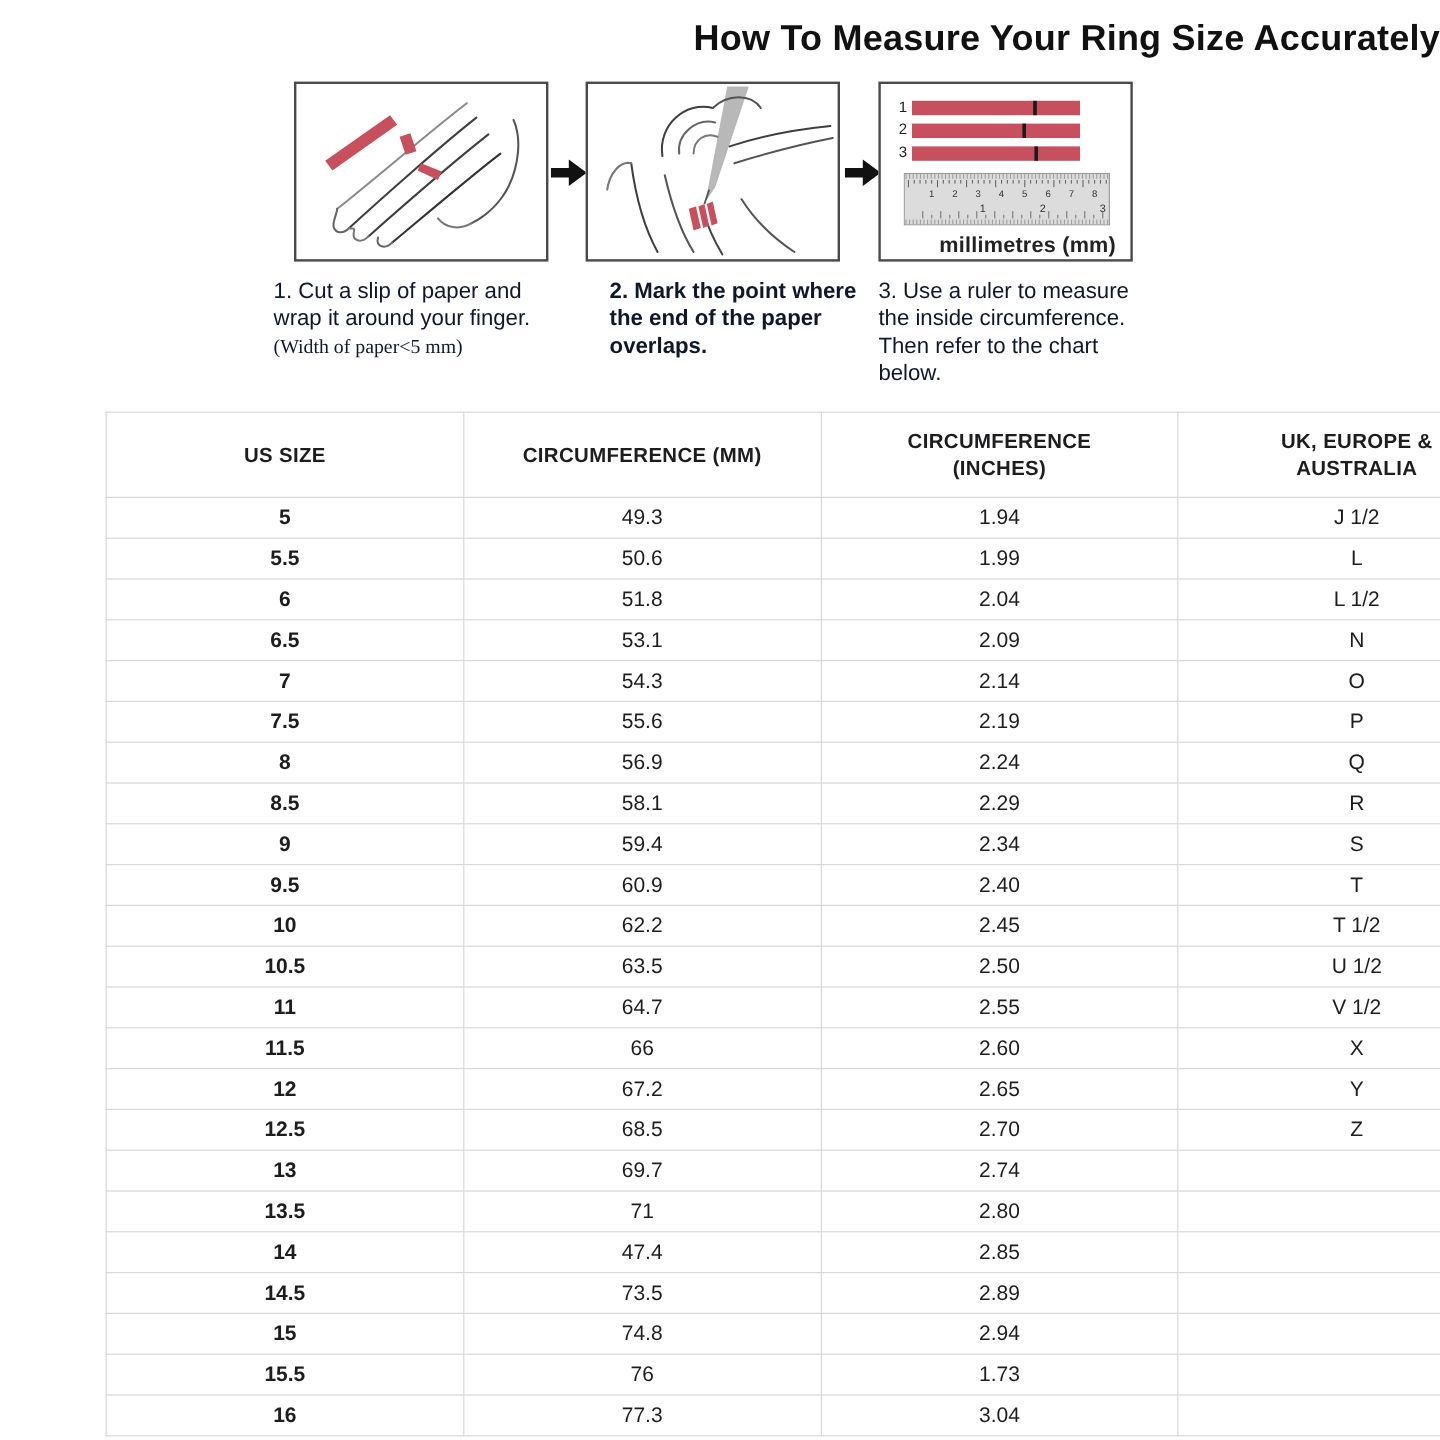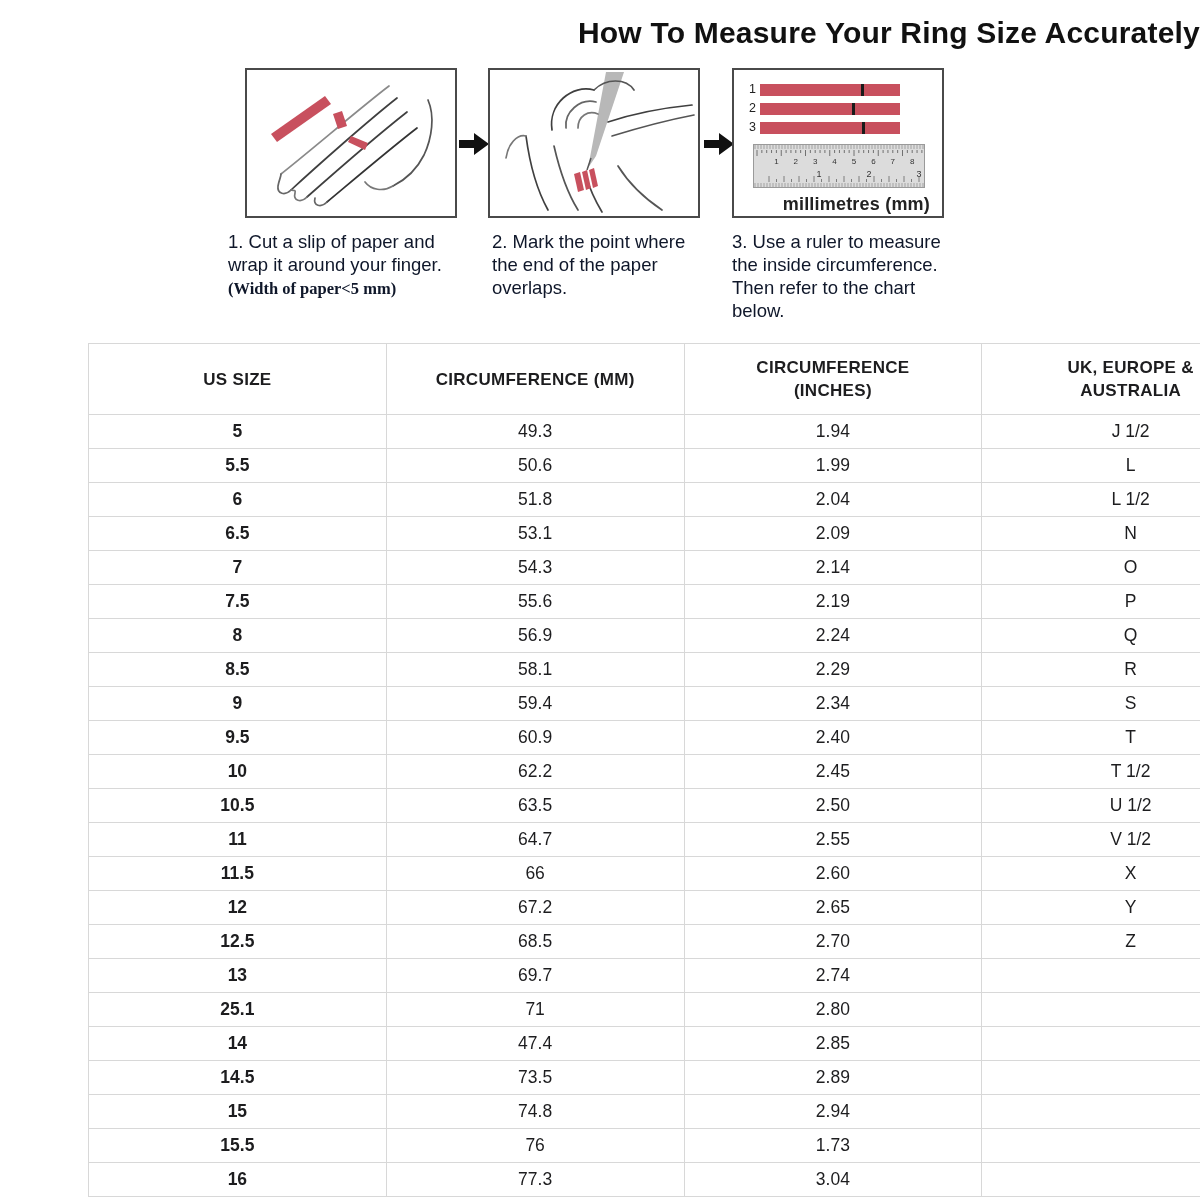--- a/index.html
+++ b/index.html
@@ -16,24 +16,24 @@
   .figbox{
     position:absolute;top:68px;width:212px;height:150px;
     border:2px solid #4a4a4a;background:#fff;box-sizing:border-box;
   }
   #fig1{left:245px;} #fig2{left:488px;} #fig3{left:732px;}
   .arrow{position:absolute;top:131px;width:30px;height:26px;}
   #arrow1{left:459px;} #arrow2{left:704px;}
   
   .caption{position:absolute;top:230px;font-size:18.5px;line-height:23px;color:#0f172a;}
   #cap1{left:228px;width:240px;}
-  #cap2{left:492px;width:214px;}
+  #cap2{left:508px;width:214px;font-weight:bold;}
   #cap3{left:732px;width:228px;}
   .note{
-    font-family:"Liberation Serif", serif;font-weight:700;
+    font-family:"Liberation Serif", serif;font-weight:400;
     font-size:16.5px;line-height:21px;margin-top:2px;
   }
   
   .striprow{position:absolute;left:8px;width:196px;height:12px;}
   .striplabel{
     position:absolute;left:0;top:-2px;width:14px;font-size:12.5px;color:#222;text-align:right;
   }
   .stripbar{position:absolute;left:18px;top:0;width:140px;height:12px;}
   .stripmark{position:absolute;top:0;width:3px;height:12px;background:#1a1a1a;}
   .rulerwrap{position:absolute;left:19px;top:74px;}
@@ -444,21 +444,21 @@
         <td>2.70</td>
         <td>Z</td>
       </tr>
       <tr>
         <td>13</td>
         <td>69.7</td>
         <td>2.74</td>
         <td></td>
       </tr>
       <tr>
-        <td>25.1</td>
+        <td>13.5</td>
         <td>71</td>
         <td>2.80</td>
         <td></td>
       </tr>
       <tr>
         <td>14</td>
         <td>47.4</td>
         <td>2.85</td>
         <td></td>
       </tr>

